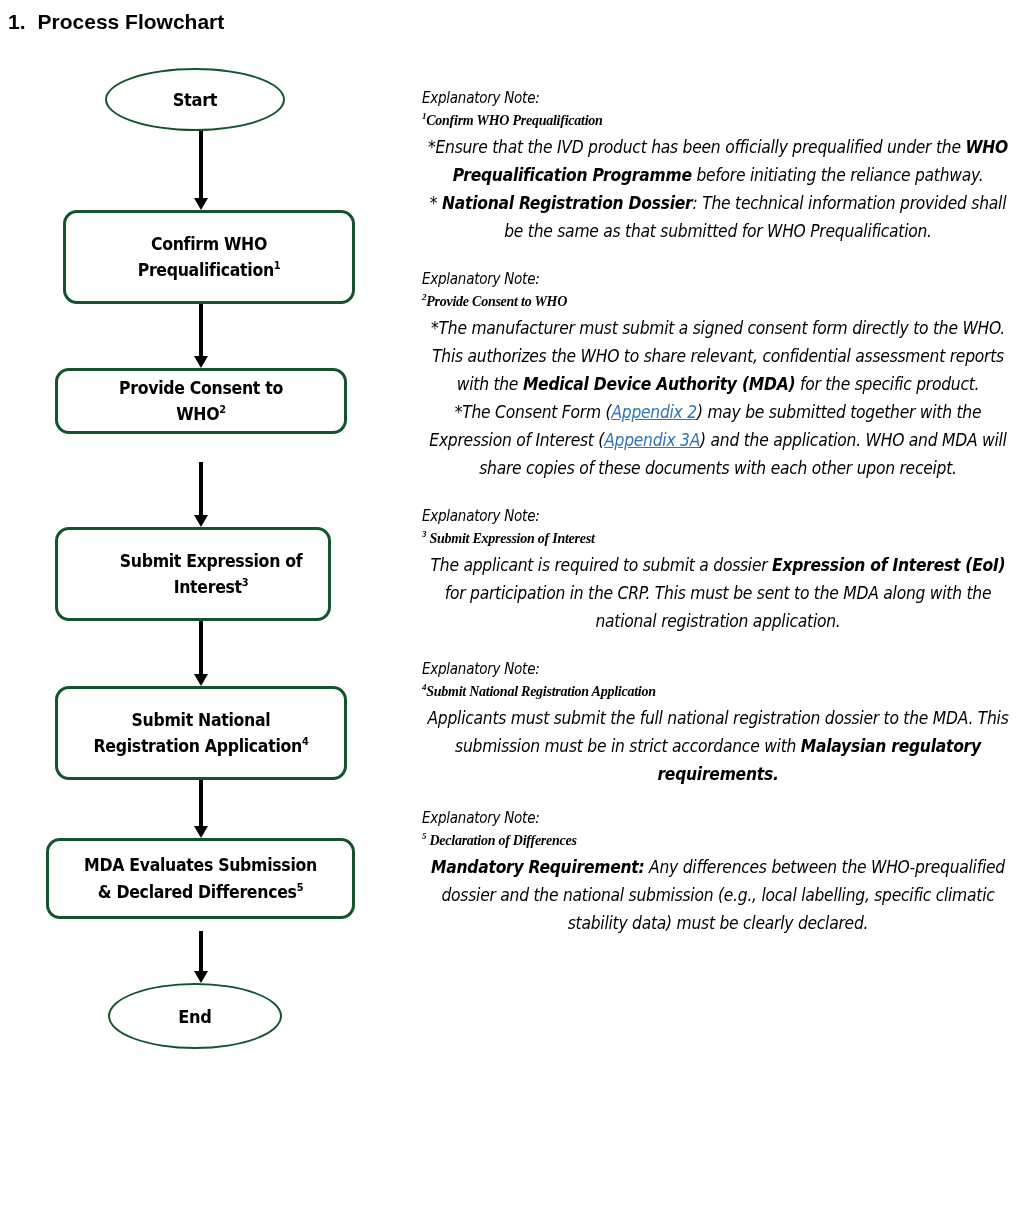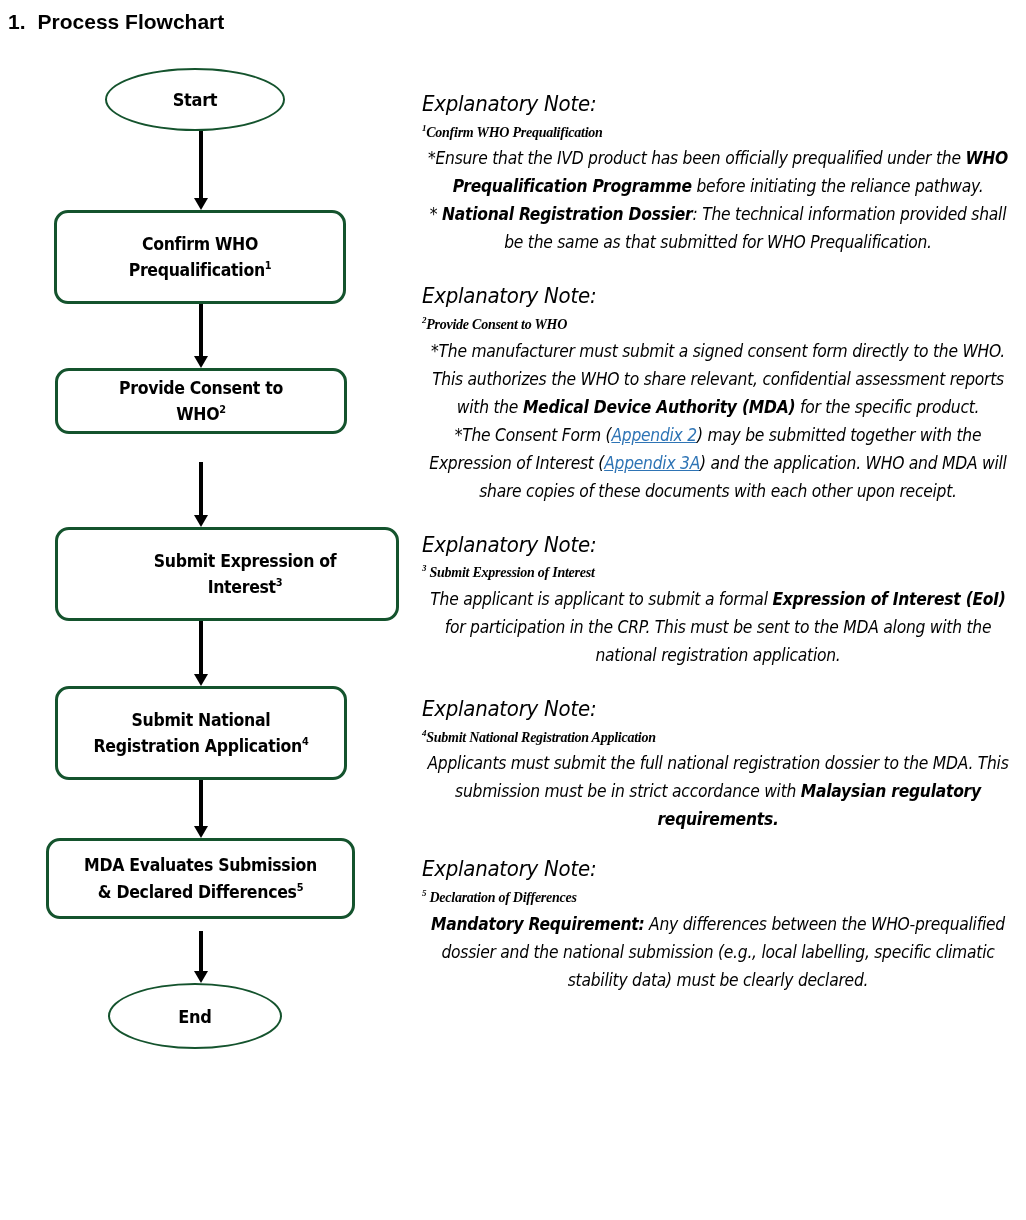--- a/index.html
+++ b/index.html
@@ -62,23 +62,23 @@
   }
   .node .label { display: block; padding: 0 8px; }
   .node sup {
     font-size: 0.62em;
     vertical-align: super;
     line-height: 0;
   }
 
   
   #node-start      { left: 105px; top: 68px;  width: 180px; height: 63px; }
-  #node-confirm    { left: 54px;  top: 210px; width: 292px; height: 94px; }
+  #node-confirm    { left: 63px;  top: 210px; width: 292px; height: 94px; }
   #node-consent    { left: 55px;  top: 368px; width: 292px; height: 66px; }
-  #node-eoi        { left: 55px;  top: 527px; width: 344px; height: 94px; padding-left: 36px; }
+  #node-eoi        { left: 55px;  top: 527px; width: 276px; height: 94px; padding-left: 36px; }
   #node-national   { left: 55px;  top: 686px; width: 292px; height: 94px; }
   #node-evaluate   { left: 46px;  top: 838px; width: 309px; height: 81px; }
   #node-end        { left: 108px; top: 983px; width: 174px; height: 66px; }
 
   
   .arrow {
     position: absolute;
     left: 194px;
     width: 14px;
   }
@@ -109,21 +109,21 @@
   #notes {
     position: absolute;
     left: 422px;
     top: 86px;
     width: 592px;
   }
   .note-block { margin-bottom: 20px; }
   .note-line {
     font-family: "DejaVu Sans Condensed", "Liberation Sans", sans-serif;
     font-style: italic;
-    font-size: 22px;
+    font-size: 15px;
     line-height: 1.62;
     letter-spacing: -0.25px;
   }
   .note-heading {
     font-family: Liberation Serif, serif;
     font-style: italic;
     font-weight: bold;
     font-size: 14px;
     line-height: 1.62;
     letter-spacing: -0.25px;
@@ -236,21 +236,21 @@
   <div class="note-block" id="note-2">
     <div class="note-line">Explanatory Note:</div>
     <div class="note-heading"><sup>2</sup><span>Provide Consent to WHO</span></div>
     <div class="note-body"><span>*The manufacturer must submit a signed consent form directly to the WHO. This authorizes the WHO to share relevant, confidential assessment reports with the </span><b>Medical Device Authority (MDA)</b><span> for the specific product.</span></div>
     <div class="note-body"><span>*The Consent Form (</span><a class="link" href="#">Appendix 2</a><span>) may be submitted together with the Expression of Interest (</span><a class="link" href="#">Appendix 3A</a><span>) and the application. WHO and MDA will share copies of these documents with each other upon receipt.</span></div>
   </div>
 
   <div class="note-block" id="note-3">
     <div class="note-line">Explanatory Note:</div>
     <div class="note-heading"><sup>3</sup>&nbsp;<span>Submit Expression of Interest</span></div>
-    <div class="note-body"><span>The applicant is applicant to submit a formal </span><b>Expression of Interest (EoI)</b><span> for participation in the CRP. This must be sent to the MDA along with the national registration application.</span></div>
+    <div class="note-body"><span>The applicant is required to submit a dossier </span><b>Expression of Interest (EoI)</b><span> for participation in the CRP. This must be sent to the MDA along with the national registration application.</span></div>
   </div>
 
   <div class="note-block" id="note-4">
     <div class="note-line">Explanatory Note:</div>
     <div class="note-heading"><sup>4</sup><span>Submit National Registration Application</span></div>
     <div class="note-body"><span>Applicants must submit the full national registration dossier to the MDA. This submission must be in strict accordance with </span><b>Malaysian regulatory requirements.</b></div>
   </div>
 
   <div class="note-block" id="note-5">
     <div class="note-line">Explanatory Note:</div>

